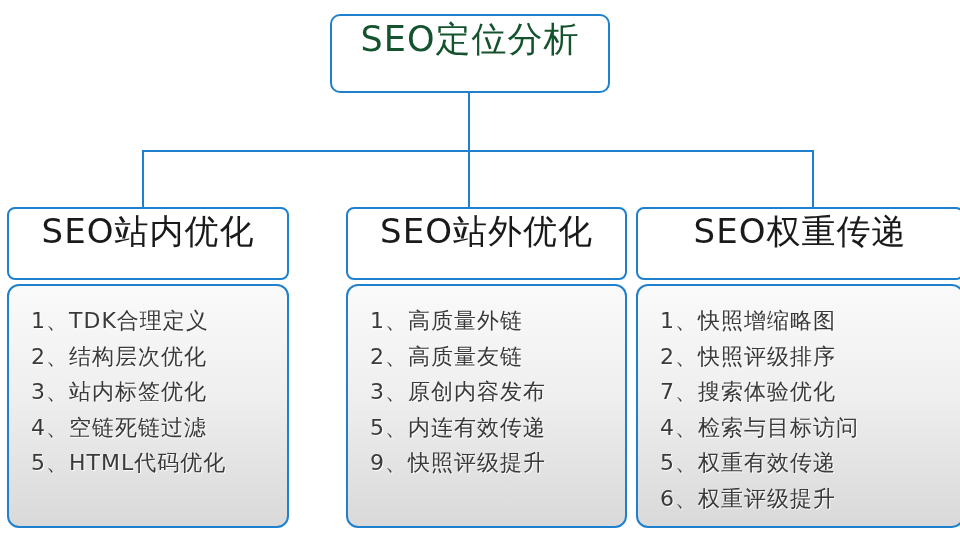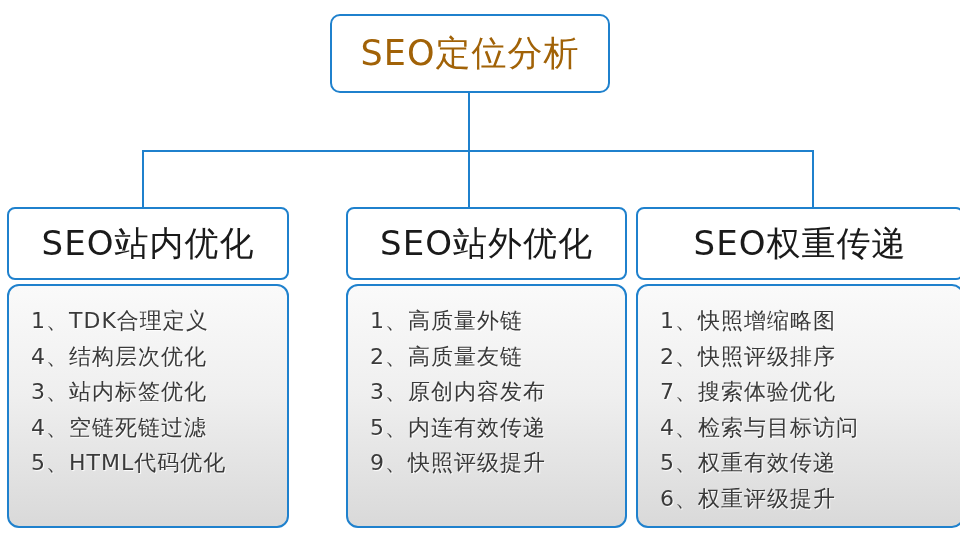--- a/index.html
+++ b/index.html
@@ -20,25 +20,25 @@
     position: absolute;
     left: 330px;
     top: 14px;
     width: 280px;
     height: 79px;
     box-sizing: border-box;
     border: 2px solid #1f81cd;
     border-radius: 10px;
     background: #ffffff;
     display: flex;
-    align-items: center;
+    align-items: flex-start;
     justify-content: center;
     font-size: 35px;
     letter-spacing: 1px;
-    color: #a16207;
+    color: #14532d;
     z-index: 2;
   }
   
   .line {
     position: absolute;
     background: #1f81cd;
     z-index: 1;
   }
   .line.v { width: 2px; }
   .line.h { height: 2px; }
@@ -53,21 +53,20 @@
   .col-2 { left: 346px; width: 281px; }
   .col-3 { left: 636px; width: 328px; }
   .col-header {
     box-sizing: border-box;
     width: 100%;
     height: 73px;
     border: 2px solid #1f81cd;
     border-radius: 8px;
     background: #ffffff;
     display: flex;
-    align-items: center;
     justify-content: center;
     font-size: 34px;
     letter-spacing: 1px;
     color: #1a1a1a;
   }
   .col-panel {
     box-sizing: border-box;
     margin-top: 4px;
     width: 100%;
     height: 244px;
@@ -99,21 +98,21 @@
   <div class="line v conn-drop-1"></div>
   <div class="line v conn-drop-2"></div>
   <div class="line v conn-drop-3"></div>
 
   <section class="column col-1">
     <div class="col-header">
       <span>SEO站内优化</span>
     </div>
     <div class="col-panel">
       <div class="item">1、TDK合理定义</div>
-      <div class="item">4、结构层次优化</div>
+      <div class="item">2、结构层次优化</div>
       <div class="item">3、站内标签优化</div>
       <div class="item">4、空链死链过滤</div>
       <div class="item">5、HTML代码优化</div>
     </div>
   </section>
 
   <section class="column col-2">
     <div class="col-header">
       <span>SEO站外优化</span>
     </div>

